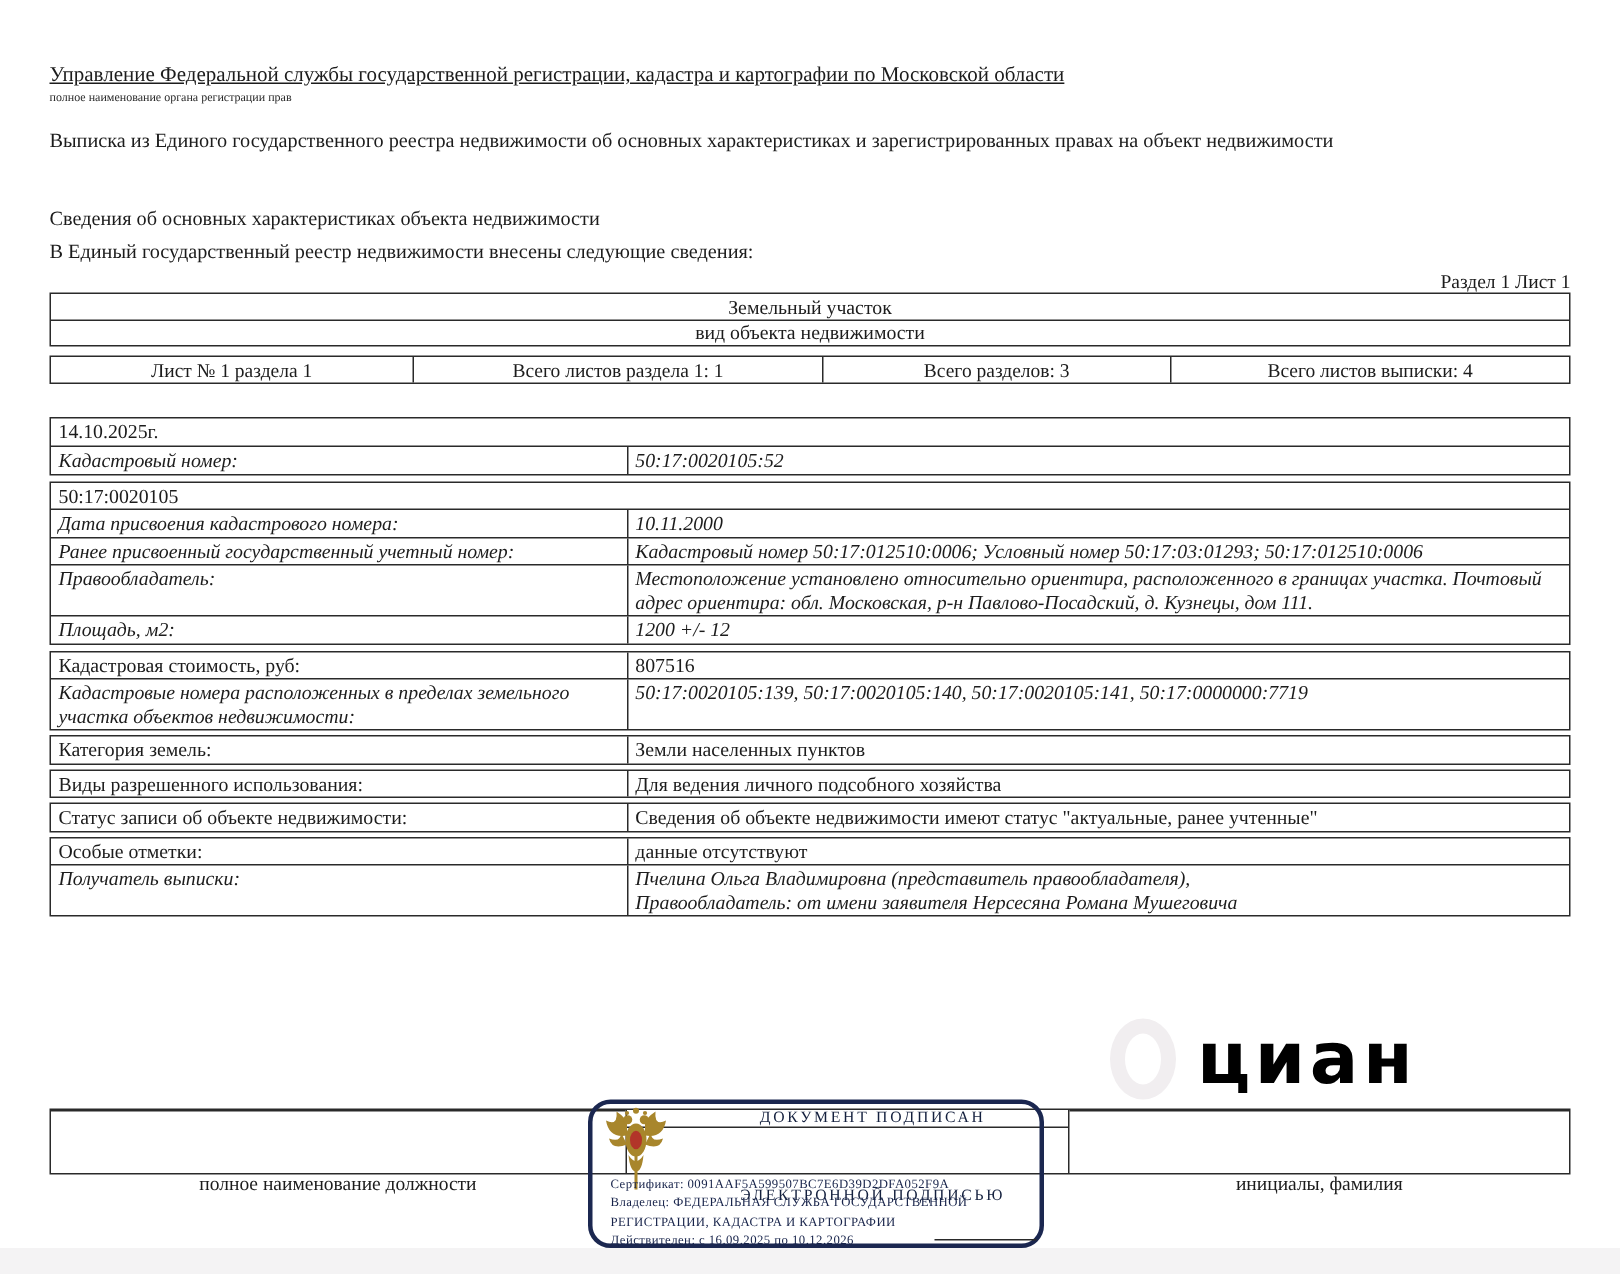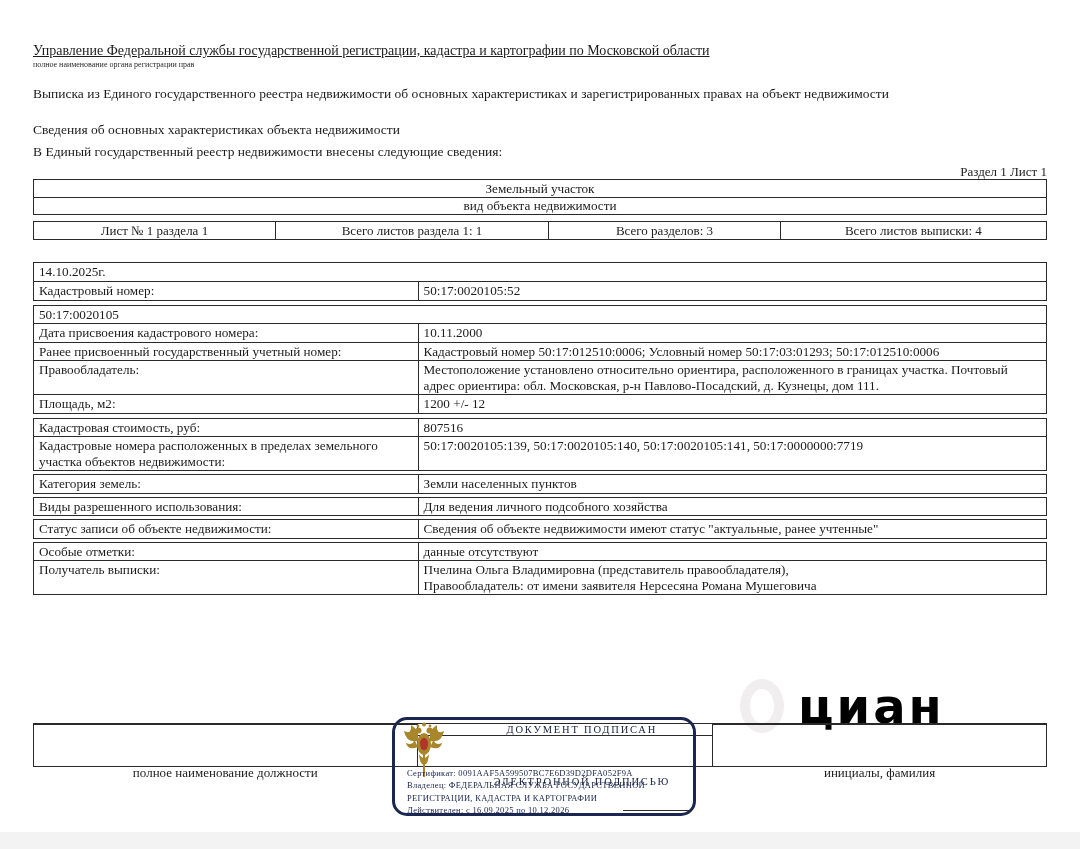--- a/index.html
+++ b/index.html
@@ -10,42 +10,42 @@
     color: #1c1c1c;
     position: relative;
     overflow: hidden;
   }
   .page { position: relative; z-index: 1; padding: 43px 33px 0 33px; }
 
   .c { text-align: left; }
   .org-title { font-size: 14px; font-weight: normal; text-decoration: underline; line-height: 16px; }
   .org-sub { font-size: 8px; line-height: 10px; margin-top: 1px; color: #2a2a2a; }
   .doc-title { font-size: 13.5px; line-height: 16px; margin-top: 16px; }
-  .section-title { font-size: 13.5px; line-height: 16px; margin-top: 20px; }
+  .section-title { font-size: 13.5px; line-height: 16px; margin-top: 36px; }
   .intro { font-size: 13.5px; line-height: 16px; margin-top: 6px; text-align: left; }
   .sheet-label { font-size: 13px; line-height: 15px; margin-top: 4px; text-align: right; }
 
   .tbl { border: 1px solid #2a2a2a; background: transparent; }
   .hrow { min-height: 17px; display: flex; align-items: center; justify-content: center; font-size: 13.2px; }
   .hrow + .hrow { border-top: 1px solid #2a2a2a; }
 
   .cells4 { display: flex; margin-top: 6px; height: 19px; }
   .cells4 .cell {
     display: flex; align-items: center; justify-content: center;
     font-size: 13px; height: 100%;
   }
   .cells4 .cell:nth-child(1) { width: 23.9%; border-right: 1px solid #2a2a2a; }
   .cells4 .cell:nth-child(2) { width: 27.0%; border-right: 1px solid #2a2a2a; }
   .cells4 .cell:nth-child(3) { width: 22.9%; border-right: 1px solid #2a2a2a; }
   .cells4 .cell:nth-child(4) { flex: 1; }
 
   .full-row { font-size: 13.2px; line-height: 16px; padding: 1px 5px; min-height: 18px; }
 
   .kv { display: flex; font-size: 13.2px; line-height: 15.5px; }
-  .kv + .kv, .full-row + .kv { border-top: 1px solid #2a2a2a; }
+  .kv + .kv, .full-row + .kv { border-top: 1px solid #2a2a2a; font-style: italic; }
   .kv .k { width: 38%; border-right: 1px solid #2a2a2a; padding: 1px 5px; }
   .kv .v { flex: 1; padding: 1px 5px; white-space: pre-line; }
 
   .mt6 { margin-top: 22px; } .mt4 { margin-top: 4px; } .mt3 { margin-top: 3px; }
 
   
   .sig-wrap { position: relative; margin-top: 128px; height: 44px; }
   .sig-table { display: flex; border: 1px solid #2a2a2a; height: 44px; }
   .scol { display: flex; flex-direction: column; gap: 40px; }
   .scol1 { width: 37.9%; border-right: 1px solid #2a2a2a; }

